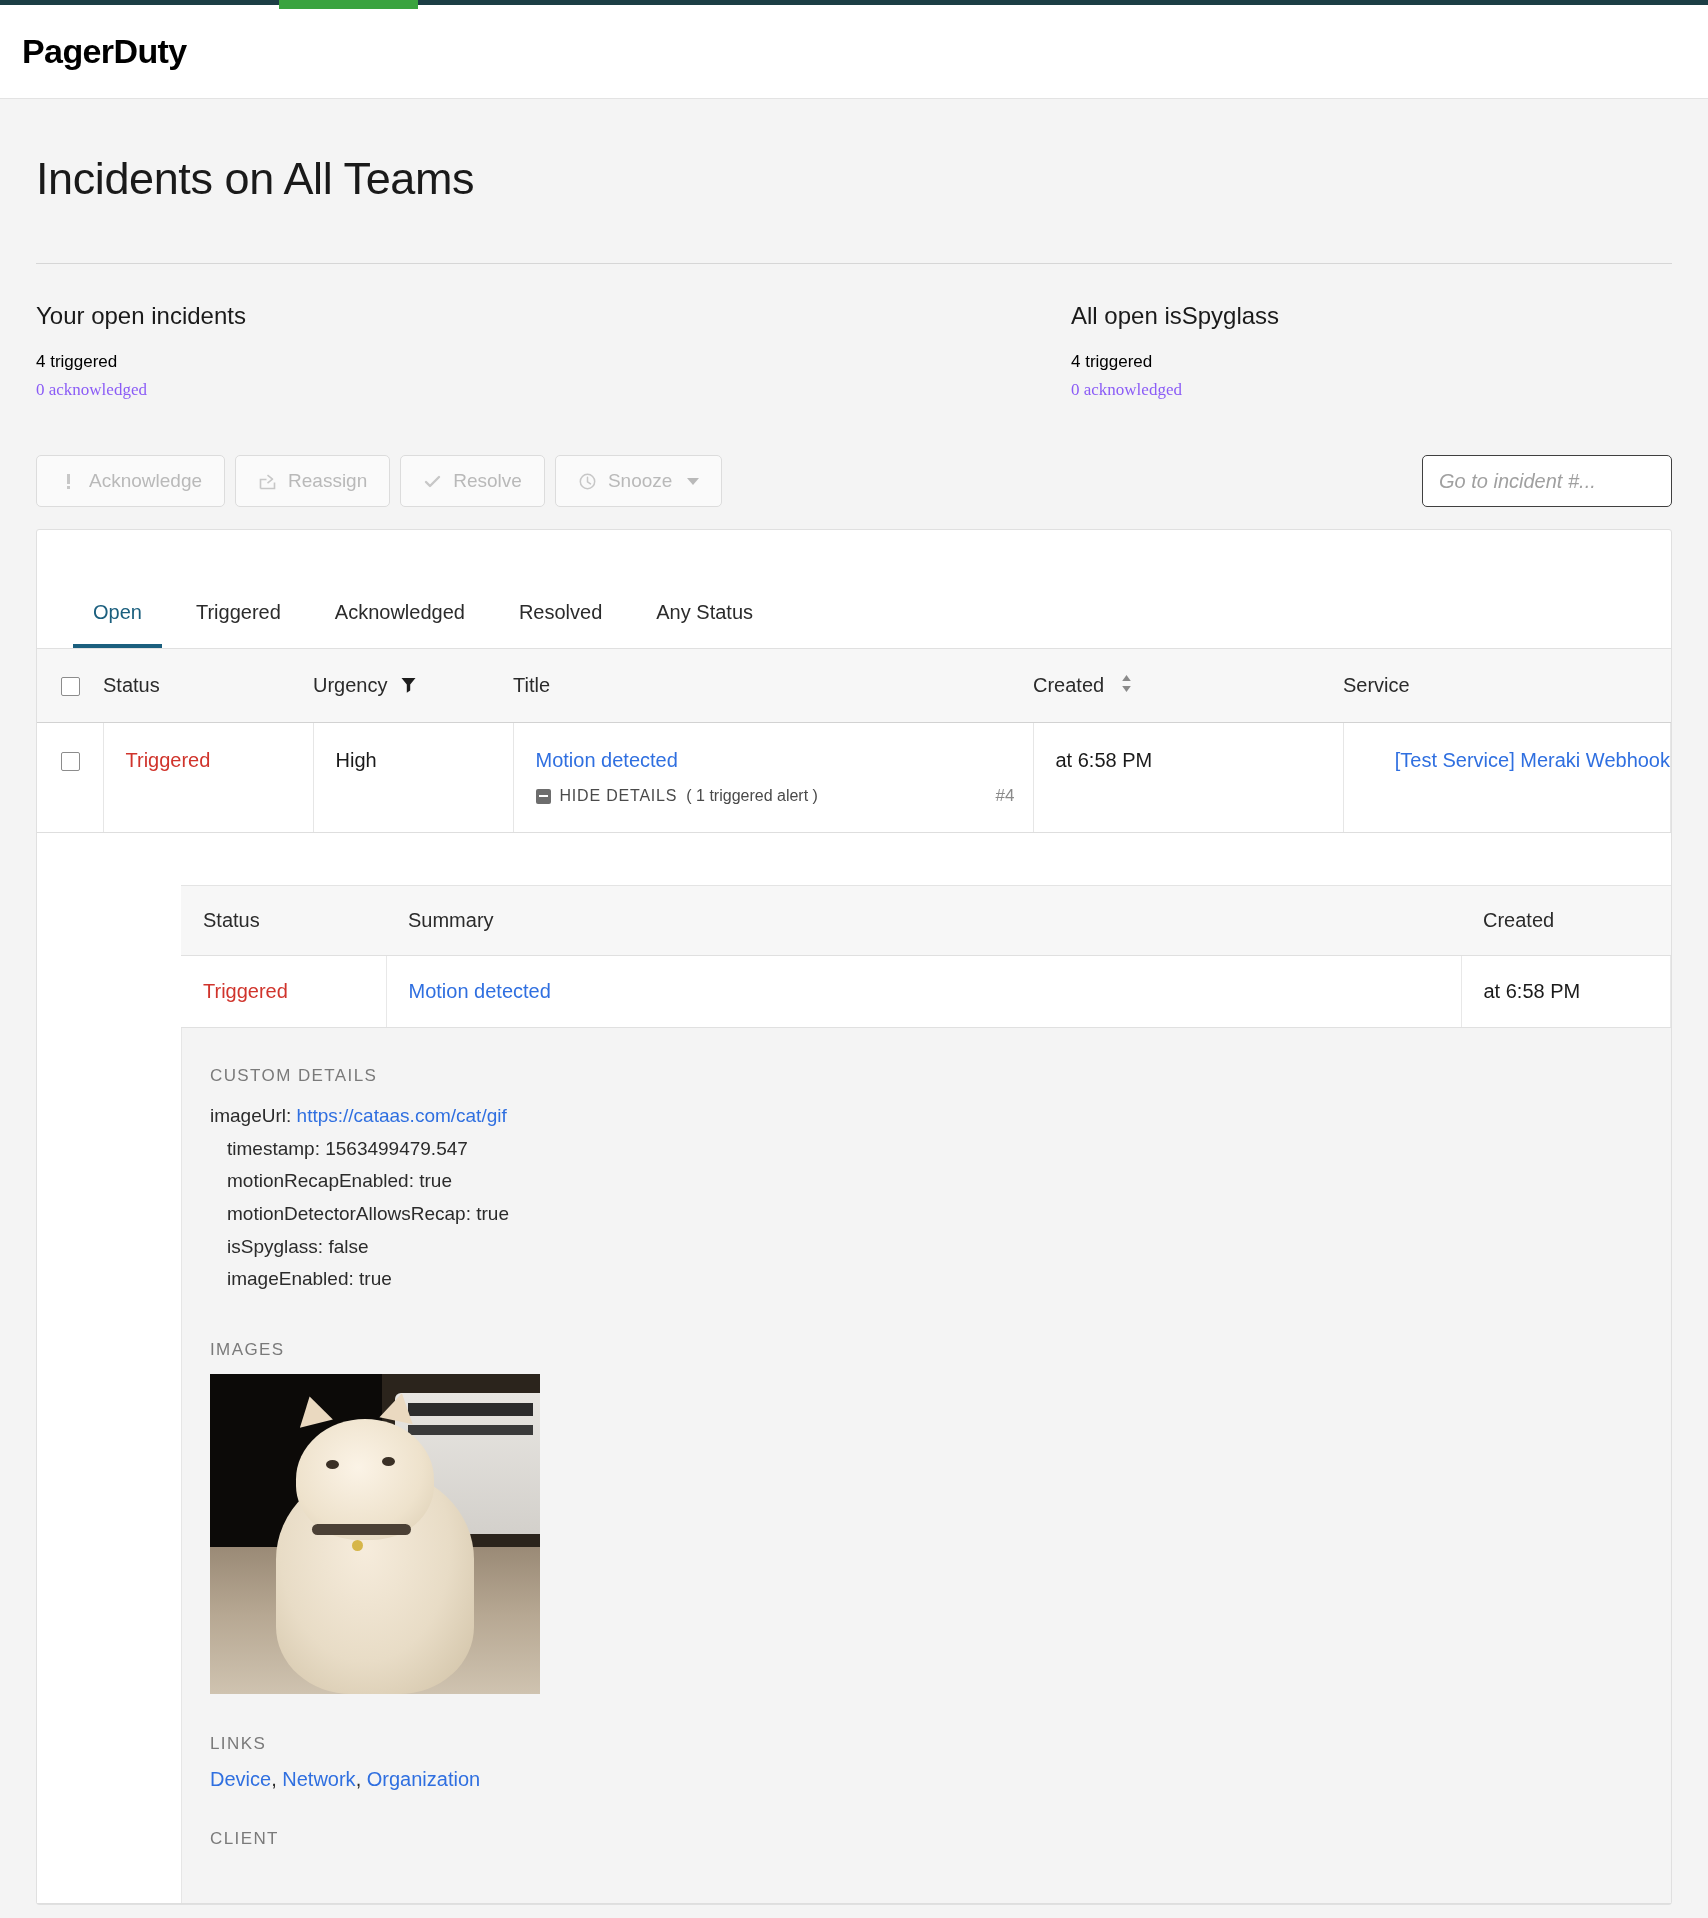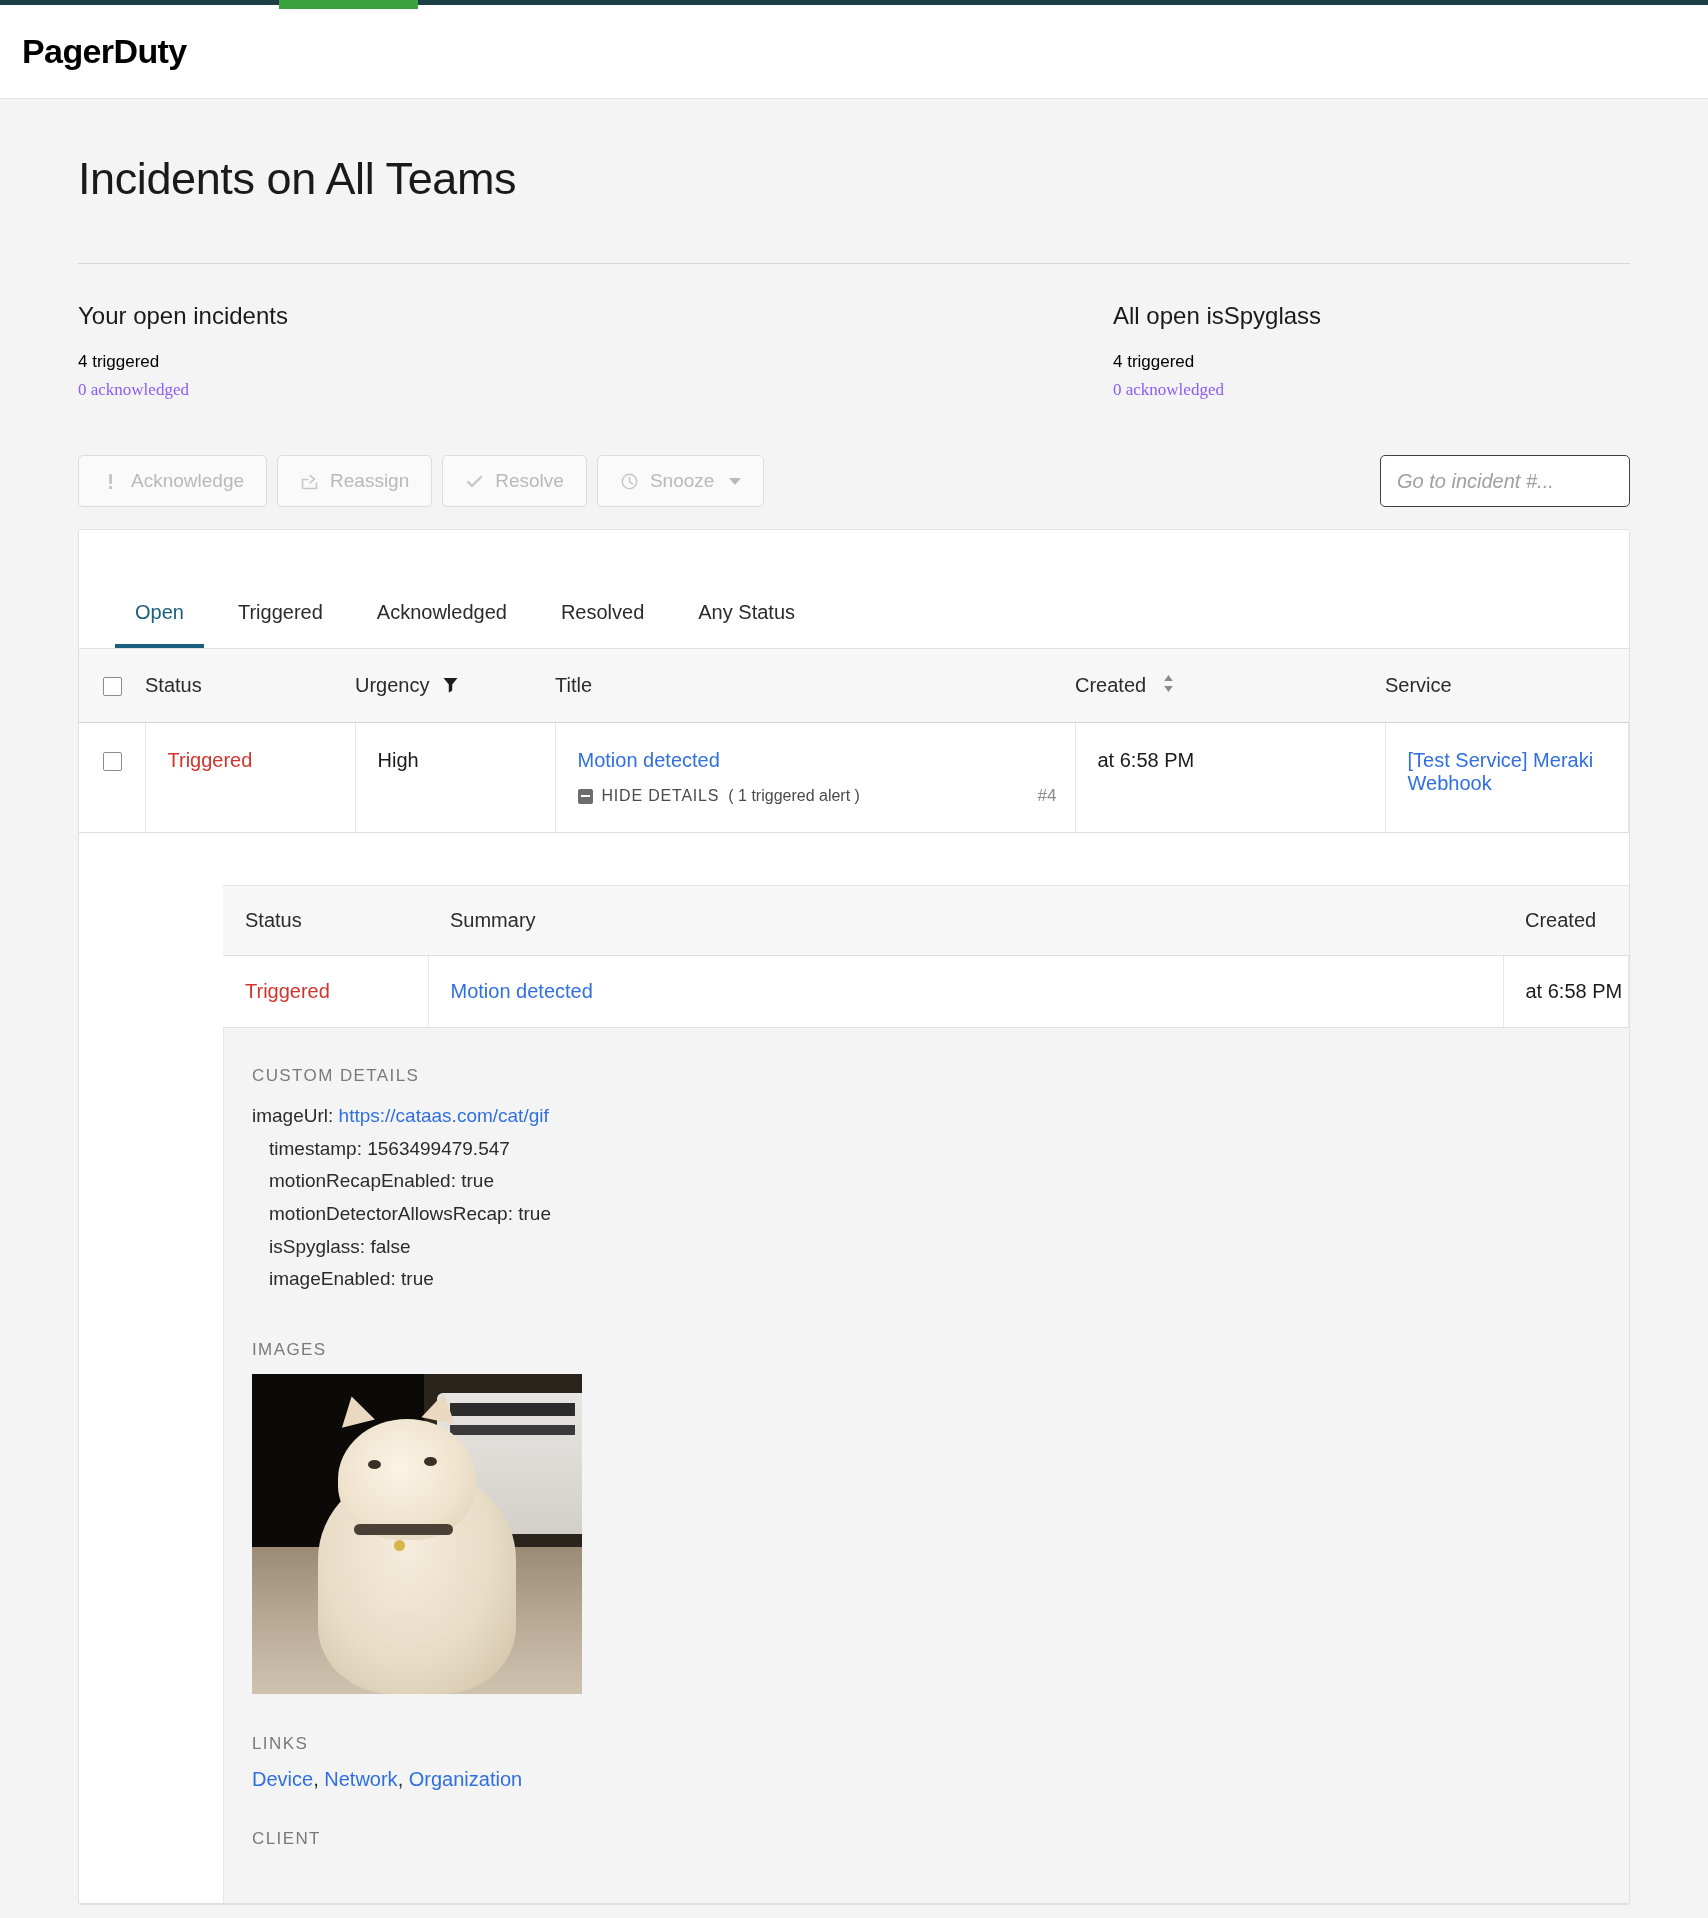--- a/index.html
+++ b/index.html
@@ -53,21 +53,21 @@
   }
   .nav-link.active { color: #111; }
 
   
   .page {
     padding: 0 0 0 0;
   }
   .page-inner {
     margin: 16px auto;
     width: 1708px;
-    padding: 0 78px;
+    padding: 0 36px;
   }
   h1.page-title {
     font-size: 45px;
     font-weight: 400;
     letter-spacing: -0.4px;
     margin: 54px 0 58px 0;
     color: #1a1a1a;
   }
   .title-rule {
     border-top: 1px solid #d6d6d6;
@@ -197,21 +197,21 @@
 
   table.incidents tbody td {
     border-bottom: 1px solid #dedede;
     border-right: 1px solid #e6e6e6;
     font-size: 20px;
     padding: 26px 0;
     vertical-align: top;
     background: #fff;
   }
   td.c-check { border-right: 1px solid #e6e6e6; }
-  td.c-service { border-right: none; }
+  td.c-service { border-right: none; text-align: right; }
 
   .chk {
     width: 19px; height: 19px;
     border: 1px solid #8c8c8c;
     border-radius: 2px;
     background: #fff;
     display: inline-block;
     cursor: pointer;
     vertical-align: middle;
   }

